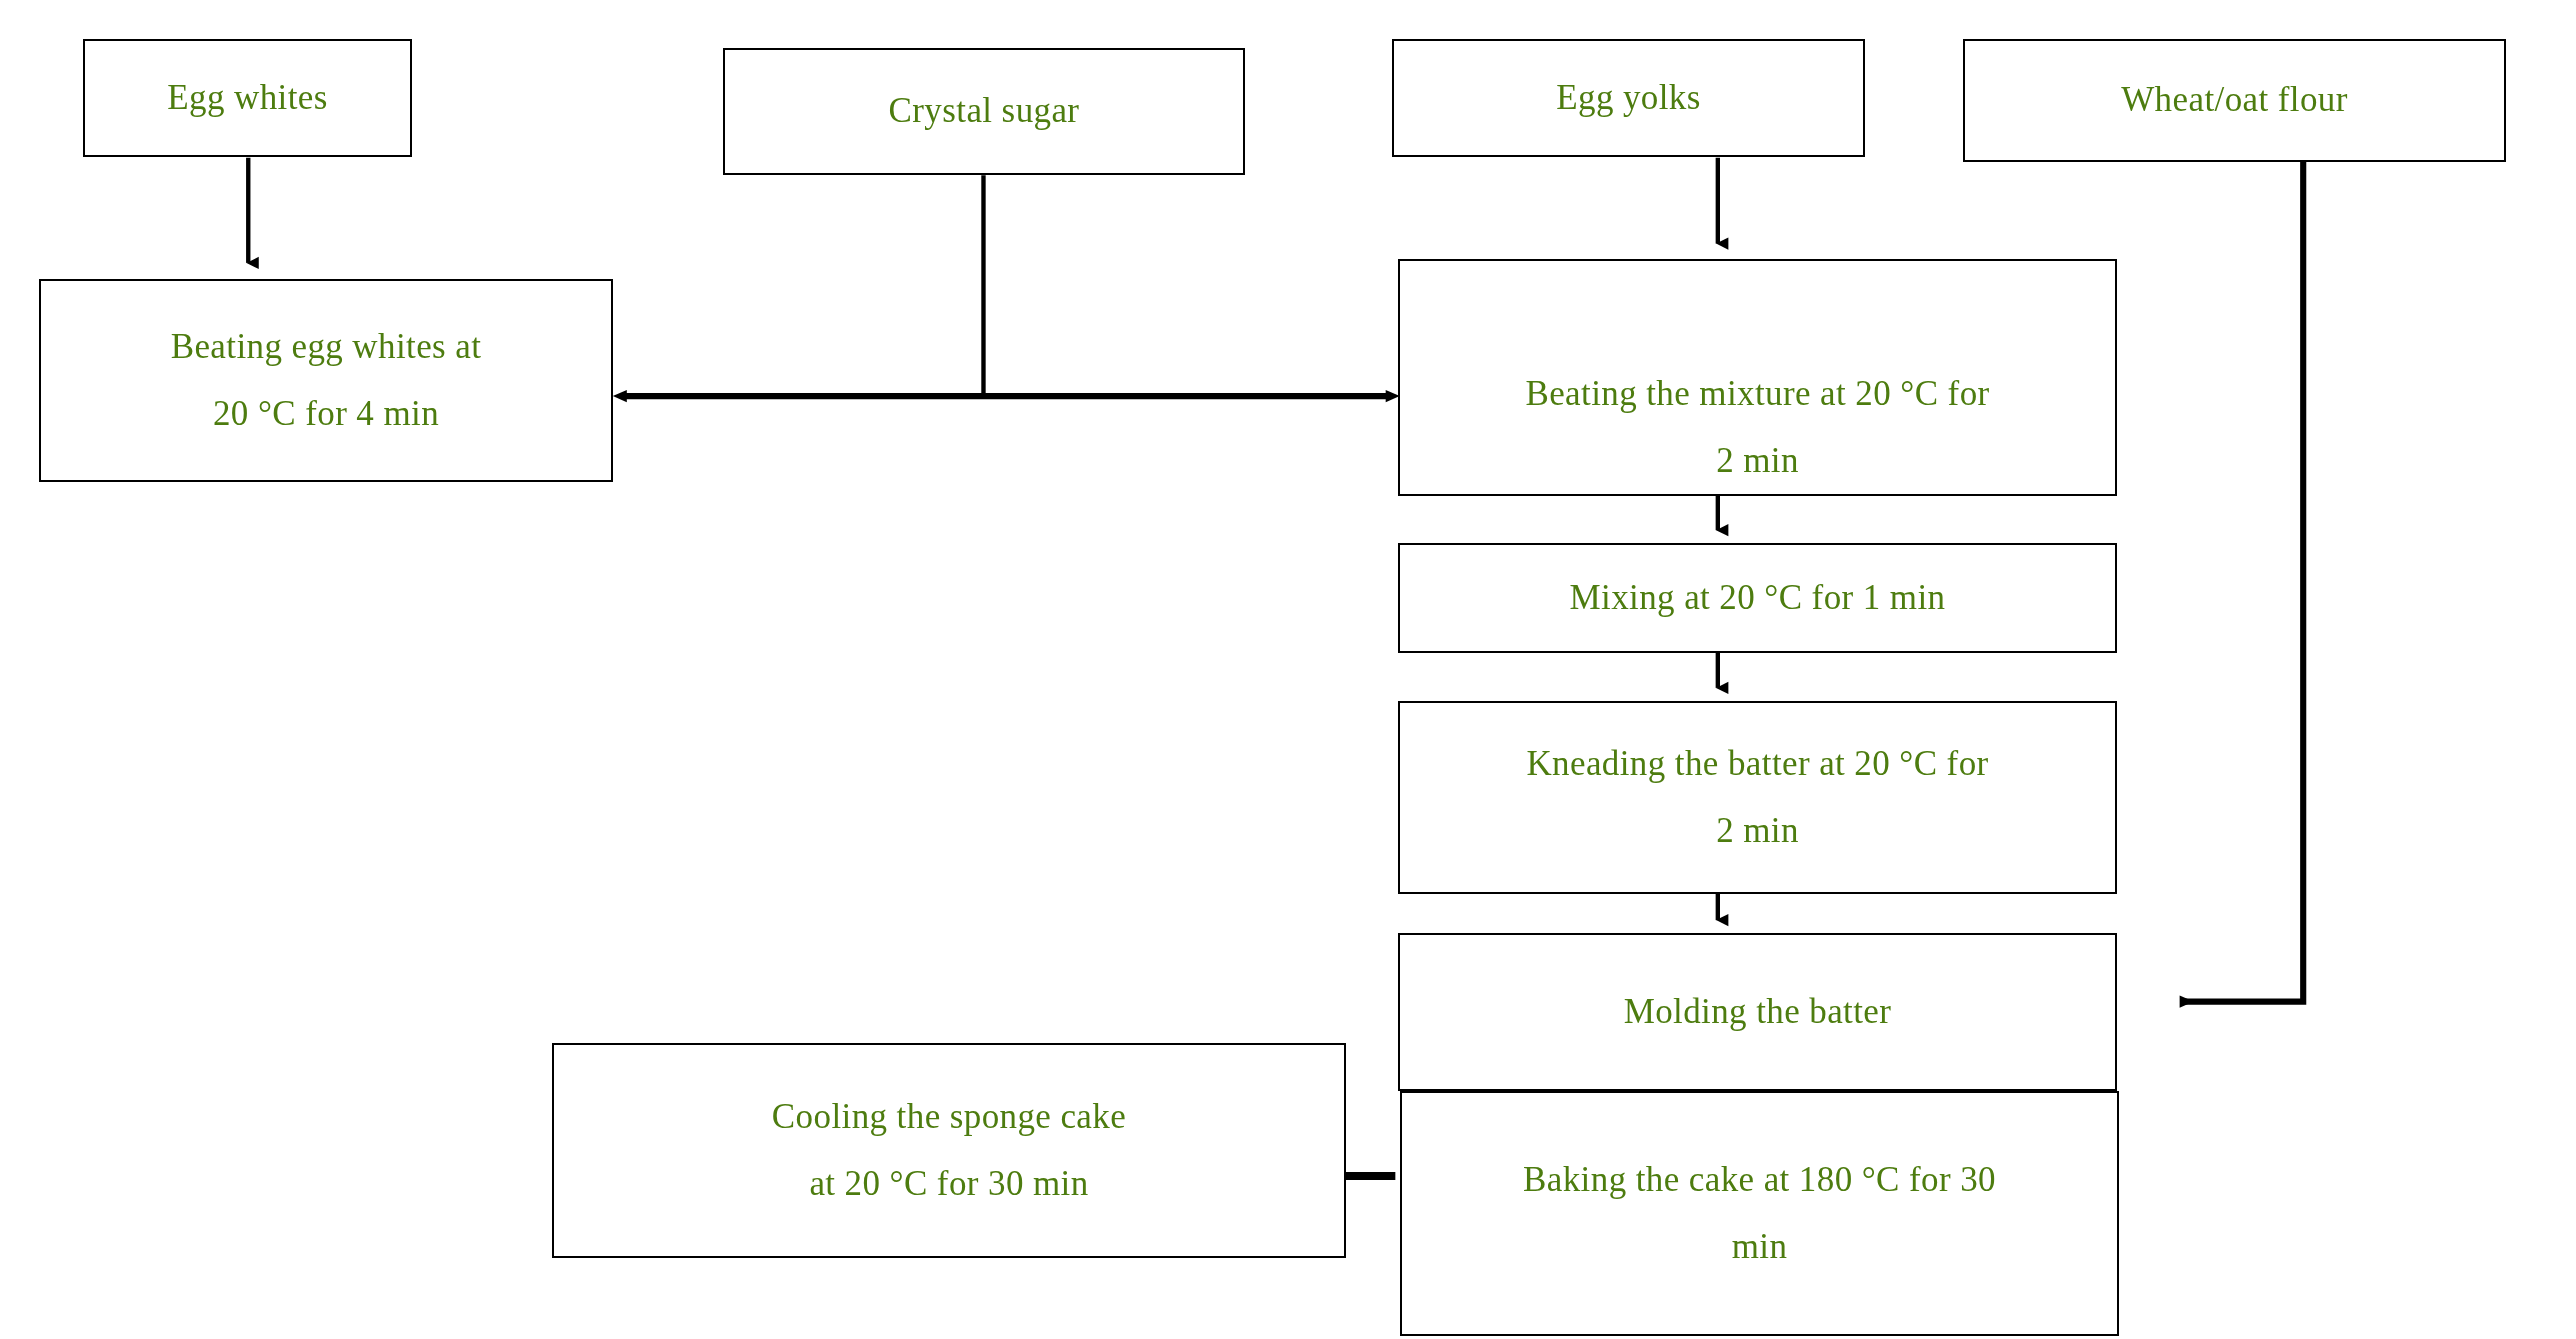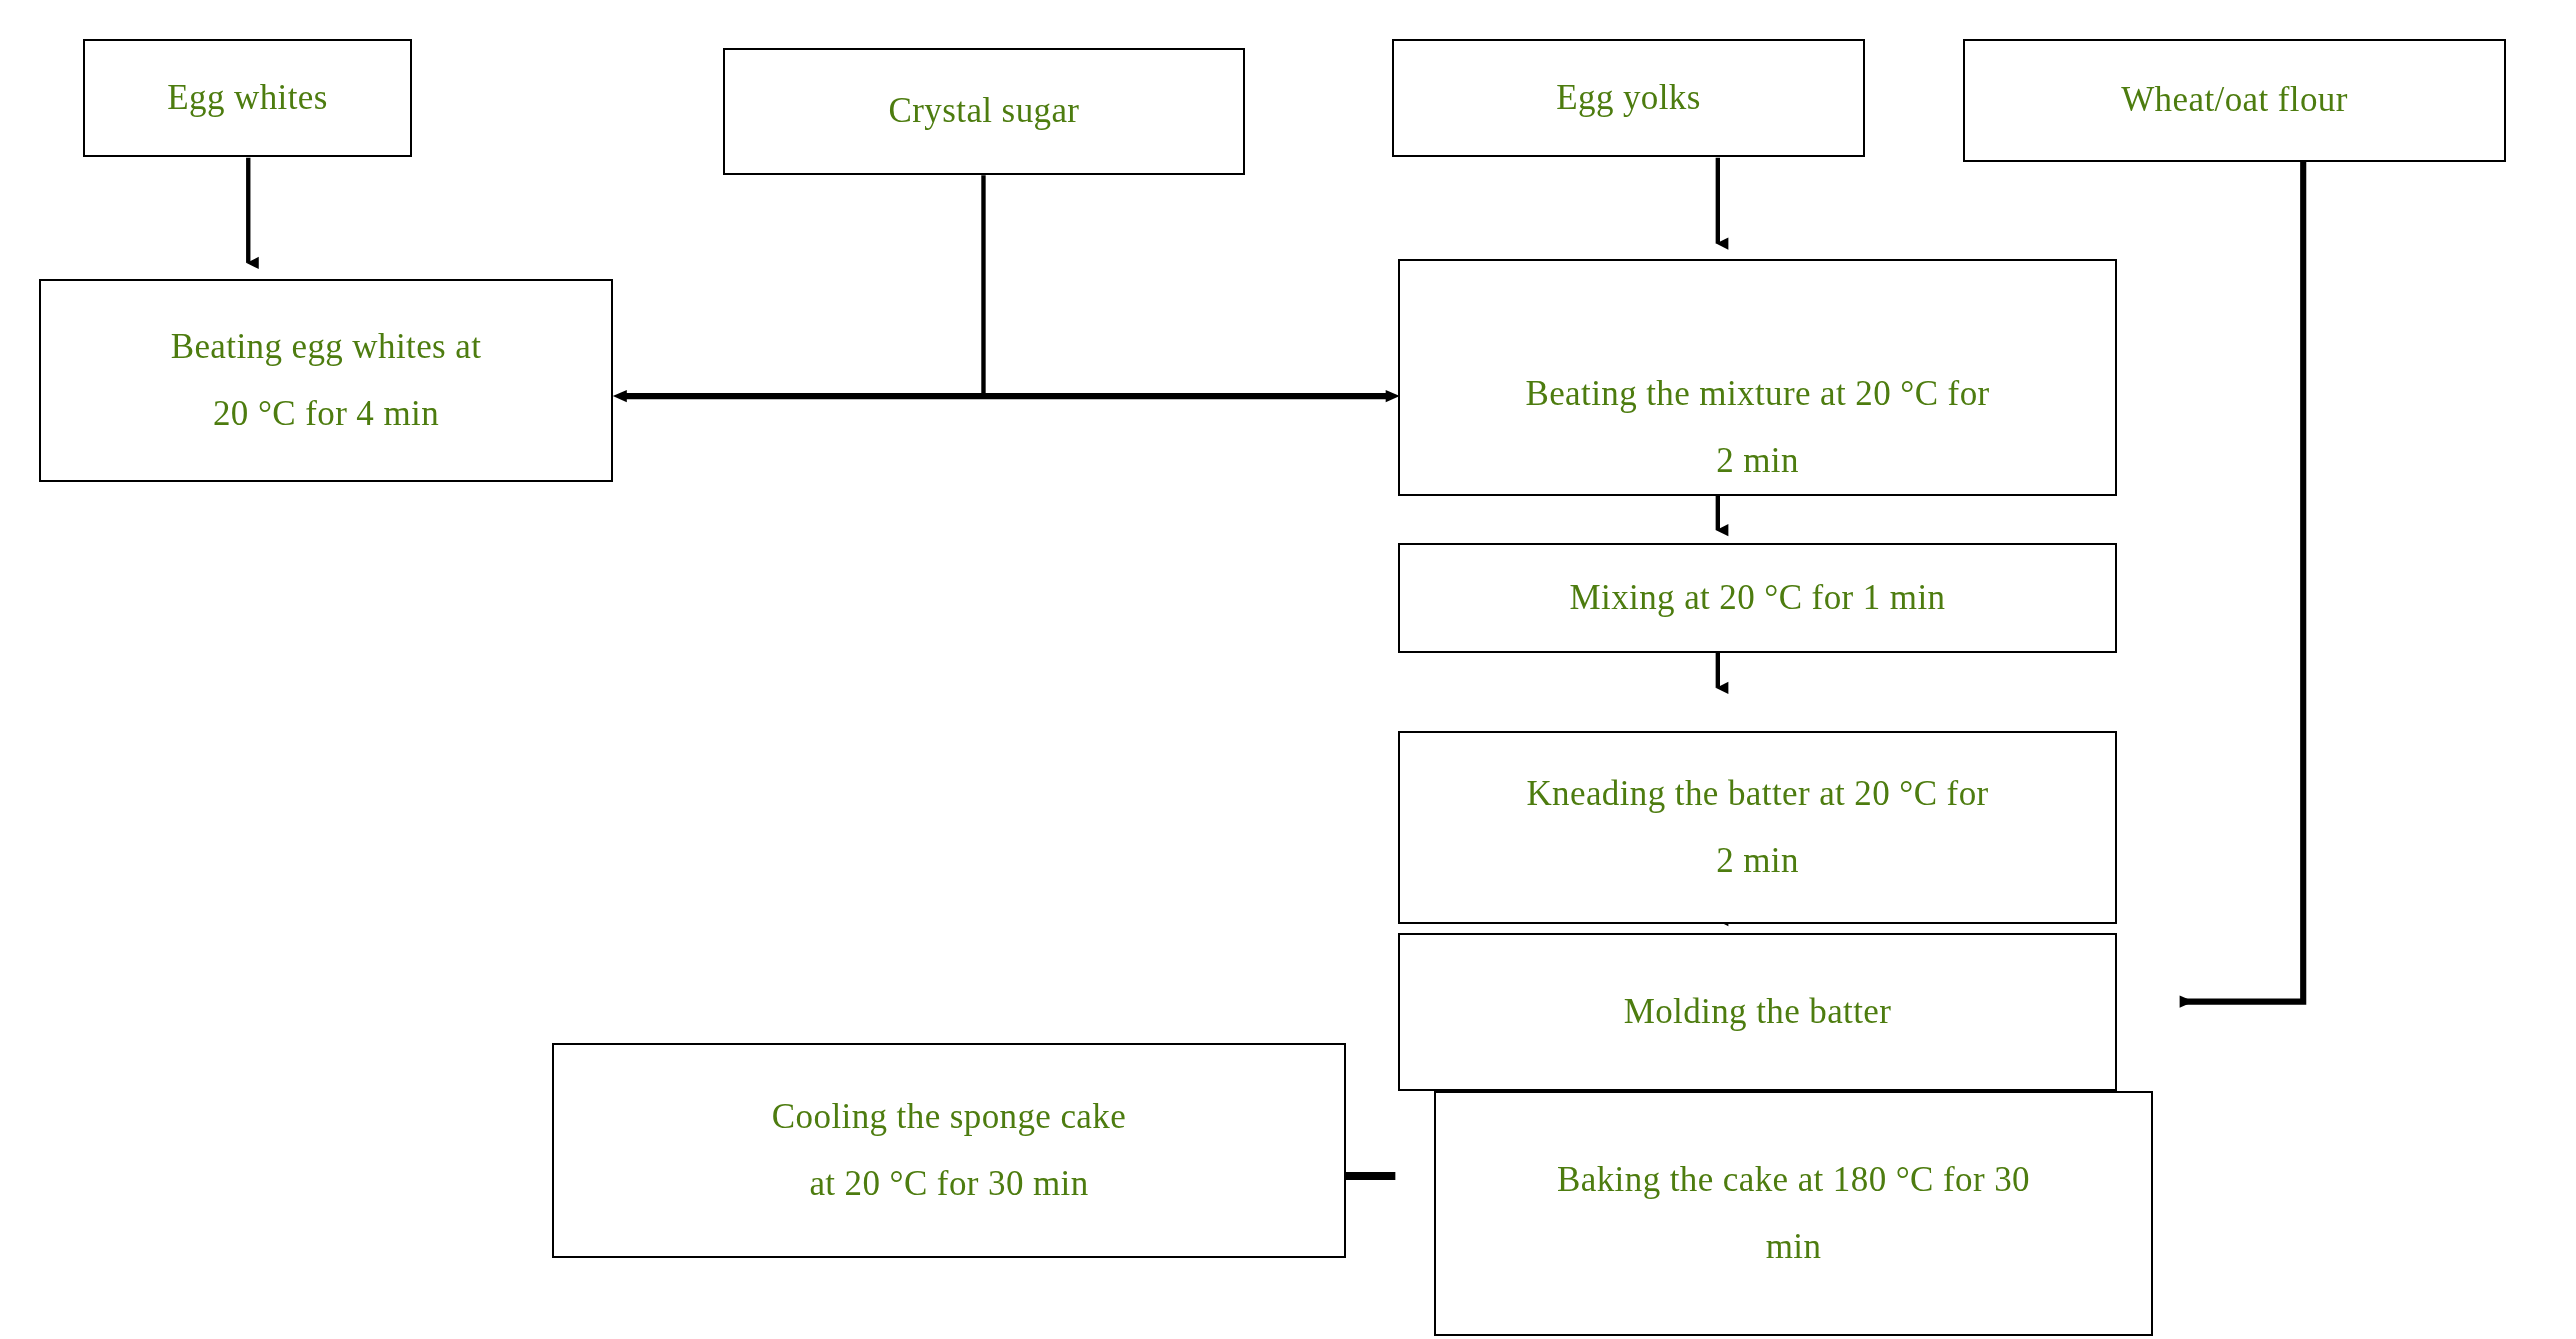--- a/index.html
+++ b/index.html
@@ -35,23 +35,23 @@
 
   
   #n-egg-whites      { left: 83px;  top: 39px;   width: 329px;  height: 118px; }
   #n-crystal-sugar   { left: 723px; top: 48px;   width: 522px;  height: 127px; }
   #n-egg-yolks       { left: 1372px;top: 39px;   width: 473px;  height: 118px; margin-left: 20px; }
   #n-flour           { left: 1963px;top: 39px;   width: 543px;  height: 123px; }
 
   #n-beat-whites     { left: 39px;  top: 279px;  width: 574px;  height: 203px; }
   #n-beat-mixture    { left: 1398px;top: 259px;  width: 719px;  height: 237px; justify-content: flex-end; }
   #n-mixing          { left: 1398px;top: 543px;  width: 719px;  height: 110px; }
-  #n-kneading        { left: 1398px;top: 731px;  width: 719px;  height: 193px; }
+  #n-kneading        { left: 1398px;top: 701px;  width: 719px;  height: 193px; }
   #n-molding         { left: 1398px;top: 933px; width: 719px;  height: 158px; }
-  #n-baking          { left: 1434px;top: 1091px; width: 719px;  height: 245px; }
+  #n-baking          { left: 1400px;top: 1091px; width: 719px;  height: 245px; }
   #n-cooling         { left: 552px; top: 1043px; width: 794px;  height: 215px; }
 
   svg#edges {
     position: absolute;
     left: 0; top: 0;
     width: 2576px;
     height: 1339px;
     z-index: 1;
   }
   svg#edges path, svg#edges line { stroke: #000000; fill: none; }

